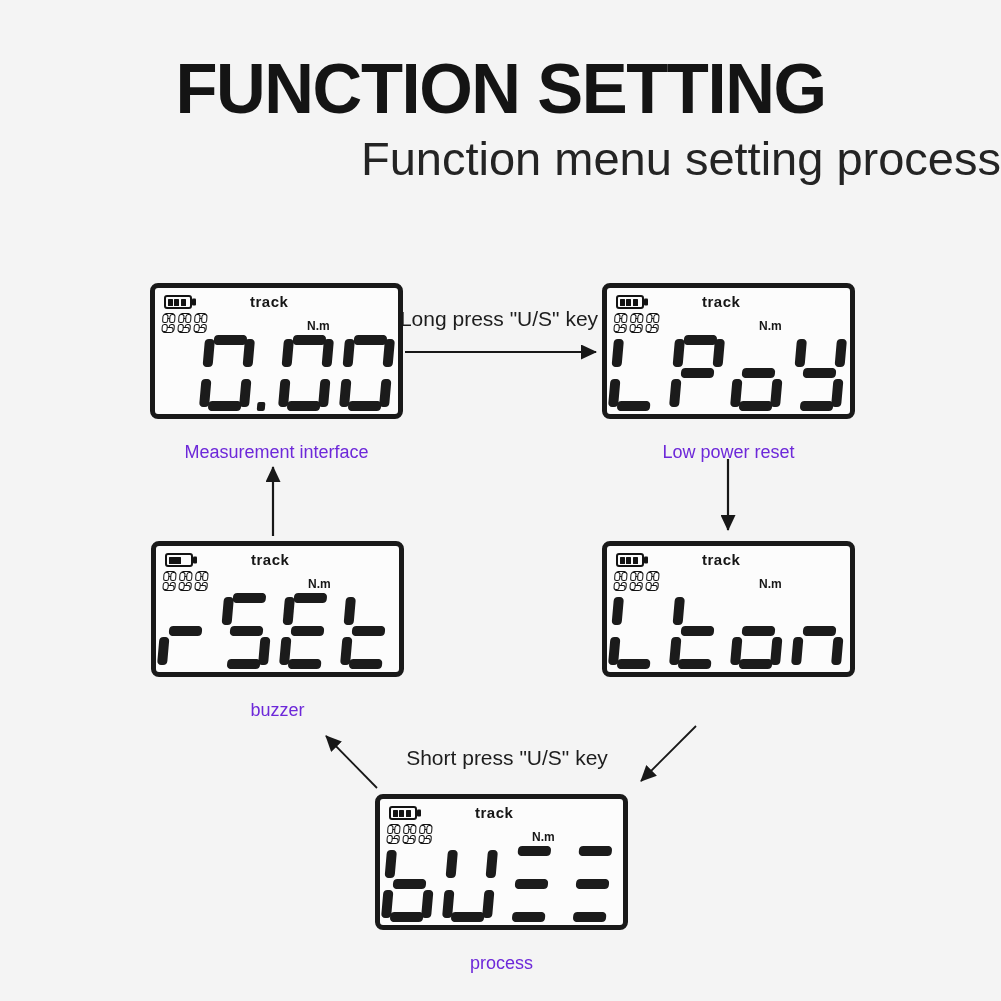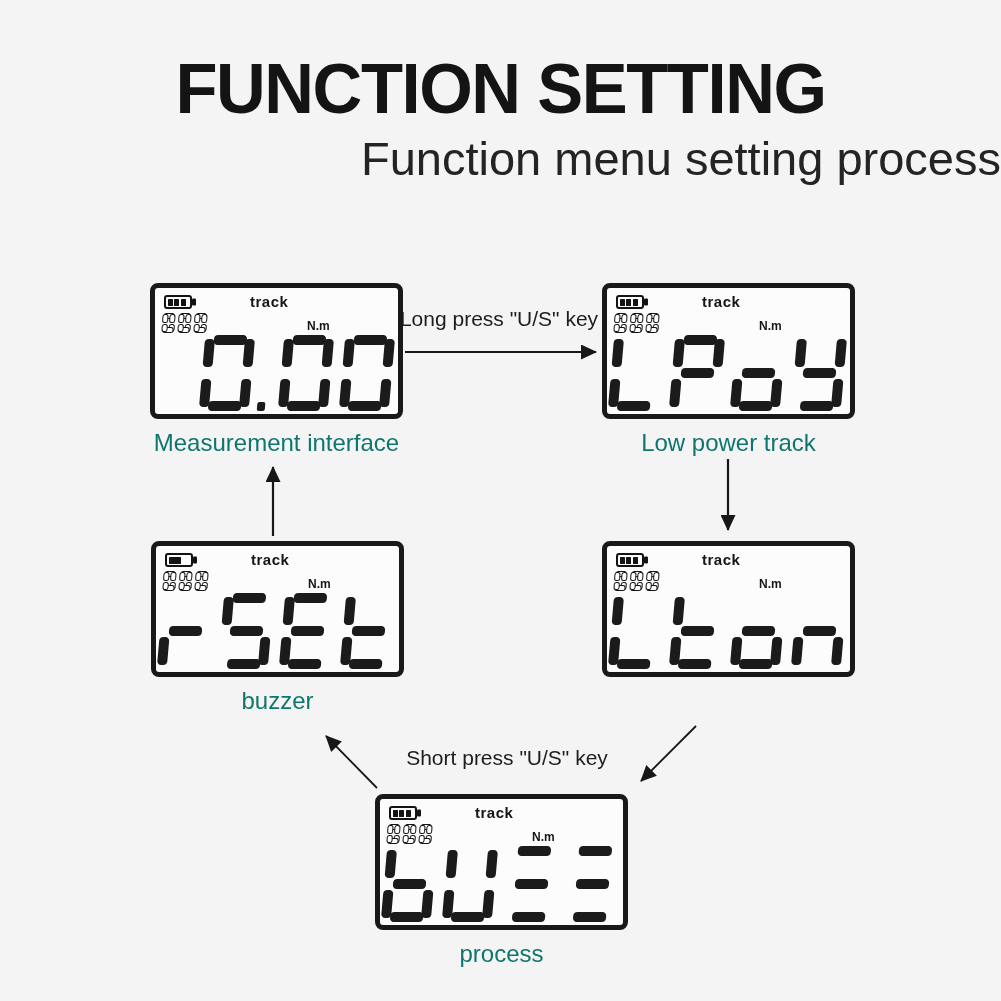--- a/index.html
+++ b/index.html
@@ -9,21 +9,21 @@
 
   .title { position:absolute; top:48px; left:0; right:0; text-align:center;
            font-size:71px; font-weight:900; letter-spacing:-1.5px; color:#141414;
            transform:scaleX(0.97); white-space:nowrap; }
   .subtitle { position:absolute; top:131px; left:0; right:0; text-align:right;
               font-size:47px; font-weight:400; color:#242424; white-space:nowrap; }
 
   .panel-group { position:absolute; width:253px; }
   .lcd { position:relative; width:253px; height:136px; background:#fcfcfc;
          border:5px solid #191919; border-radius:8px; }
-  .caption { margin-top:10px; text-align:center; font-size:24px; color:#0f766e;
+  .caption { margin-top:23px; text-align:center; font-size:18px; color:#6d28d9;
              white-space:nowrap; }
 
   
   .battery { position:absolute; left:9px; top:7px; width:28px; height:14px;
              border:2.5px solid #131313; border-radius:3px; display:flex;
              align-items:stretch; gap:1.5px; padding:1.5px; }
   .battery .nub { position:absolute; right:-5.5px; top:50%; transform:translateY(-50%);
                   width:4px; height:7px; background:#131313; border-radius:1px; }
   .battery .bar { width:5px; background:#131313; border-radius:0.5px; }
   .battery .bar.wide { width:12px; }
@@ -230,21 +230,21 @@
           </span>
           <span class="cell">
             <i class="sg b"></i>
             <i class="sg c"></i>
             <i class="sg d"></i>
             <i class="sg f"></i>
             <i class="sg g"></i>
           </span>
         </div>
     </div>
-    <div class="caption">Low power track</div>
+    <div class="caption">Low power reset</div>
   </div>
 
   <div class="panel-group pg-reset">
     <div class="lcd">
       <div class="battery">
         <span class="nub"></span>
       <i class="bar wide"></i>
         </div>
       <div class="counter seg-row">
           <span class="cell">

